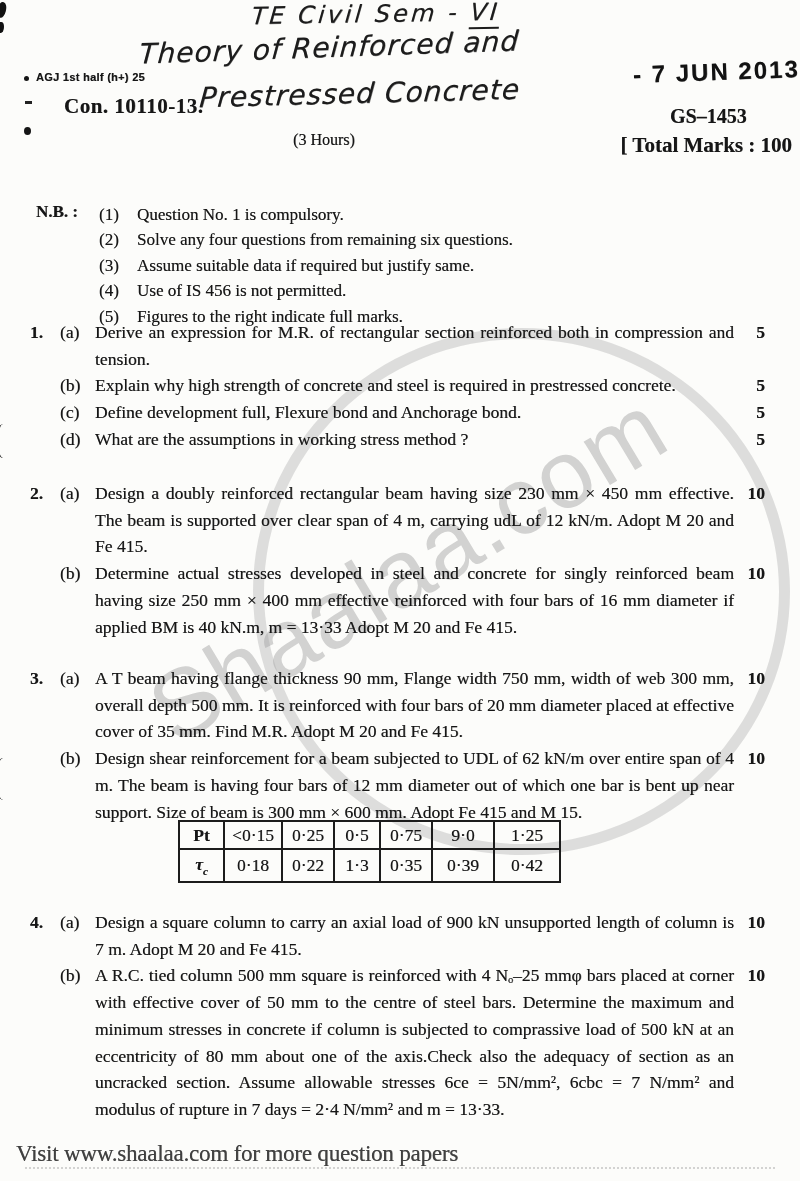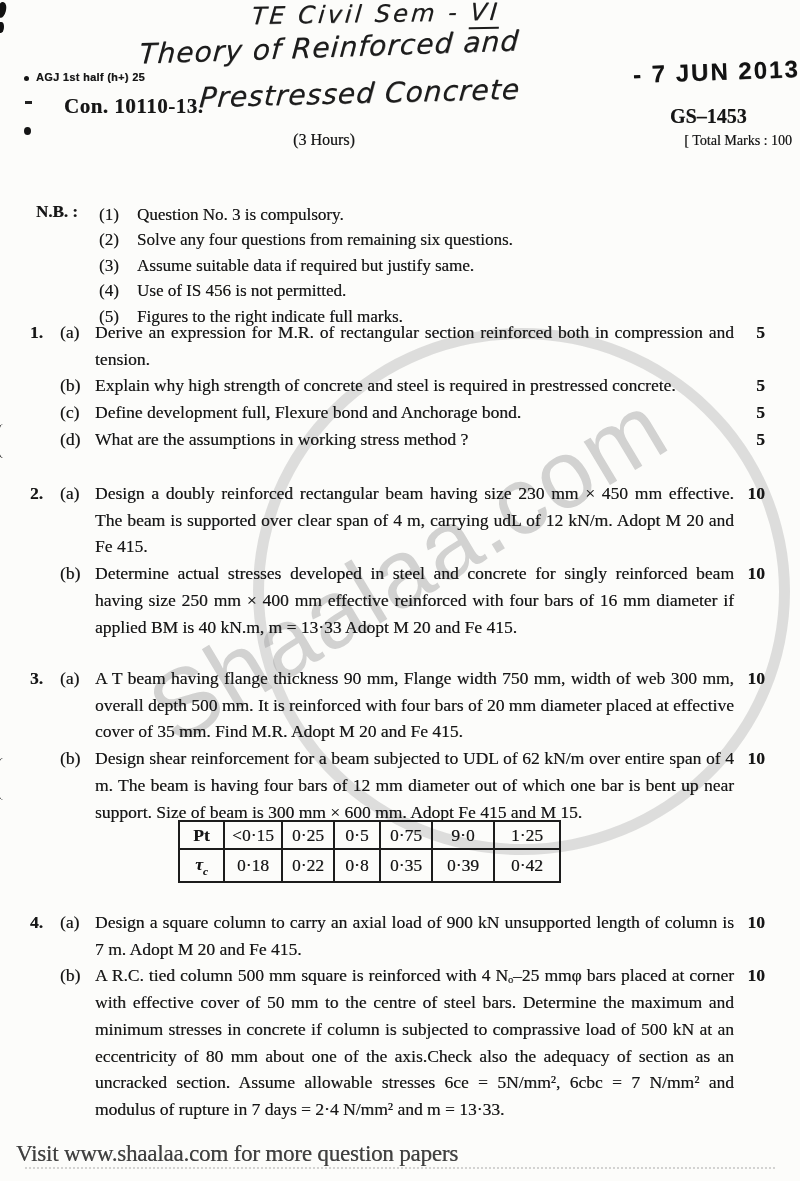--- a/index.html
+++ b/index.html
@@ -40,21 +40,21 @@
     font-family:"Liberation Sans", sans-serif; font-size:11px; font-weight:bold; letter-spacing:0.3px;
   }
   .con-number{ position:absolute; left:24px; top:94px; font-size:21px; font-weight:bold; letter-spacing:0.5px;margin-left:40px; }
   .date-stamp{
     position:absolute; left:633px; top:58px; white-space:nowrap;
     font-family:"Liberation Sans", sans-serif; font-size:24px; font-weight:bold; letter-spacing:2px;
     transform:rotate(-2deg); color:#121212;
   }
   .paper-code{ position:absolute; left:670px; top:105px; font-size:20px; font-weight:bold; }
   .duration{ position:absolute; left:0; top:131px; width:648px; text-align:center; font-size:16px; }
-  .total-marks{ position:absolute; right:8px; top:133px; font-size:14px; font-weight:normal;margin-left:29px; }
+  .total-marks{ position:absolute; right:8px; top:133px; font-size:21px; font-weight:bold;margin-left:29px; }
 
   
   .nb{ position:absolute; left:0; top:166px; width:800px; font-size:17px;margin-top:36px; }
   .nb-label{ position:absolute; left:36px; top:0; font-weight:bold; }
   .nb-row{ position:relative; padding-left:137px; height:25.4px; line-height:25.4px; }
   .nb-num{ position:absolute; left:99px; top:0; }
 
   
   .q{ position:absolute; left:0; width:800px; }
   .q1{ top:319px; } .q2{ top:480px; } .q3{ top:665px; } .q4{ top:909px; }
@@ -121,21 +121,21 @@
     <div class="con-number">Con. 10110-13.</div>
     <div class="date-stamp">- 7 JUN 2013</div>
     <div class="paper-code">GS–1453</div>
     <div class="duration">(3 Hours)</div>
     <div class="total-marks">[ Total Marks : 100</div>
 
     <div class="nb">
       <span class="nb-label">N.B. :</span>
       <div class="nb-row">
         <span class="nb-num">(1)</span>
-        <span>Question No. 3 is compulsory.</span>
+        <span>Question No. 1 is compulsory.</span>
       </div>
       <div class="nb-row">
         <span class="nb-num">(2)</span>
         <span>Solve any four questions from remaining six questions.</span>
       </div>
       <div class="nb-row">
         <span class="nb-num">(3)</span>
         <span>Assume suitable data if required but justify same.</span>
       </div>
       <div class="nb-row">
@@ -217,21 +217,21 @@
         <td>0·25</td>
         <td>0·5</td>
         <td>0·75</td>
         <td>9·0</td>
         <td>1·25</td>
       </tr>
       <tr>
         <td class="tau"><span>τ</span><sub>c</sub></td>
         <td>0·18</td>
         <td>0·22</td>
-        <td>0·8</td>
+        <td>1·3</td>
         <td>0·35</td>
         <td>0·39</td>
         <td>0·42</td>
       </tr>
     </tbody>
       </table>
 
     <div class="q q4">
       <div class="part">
         <span class="qnum">4.</span>

